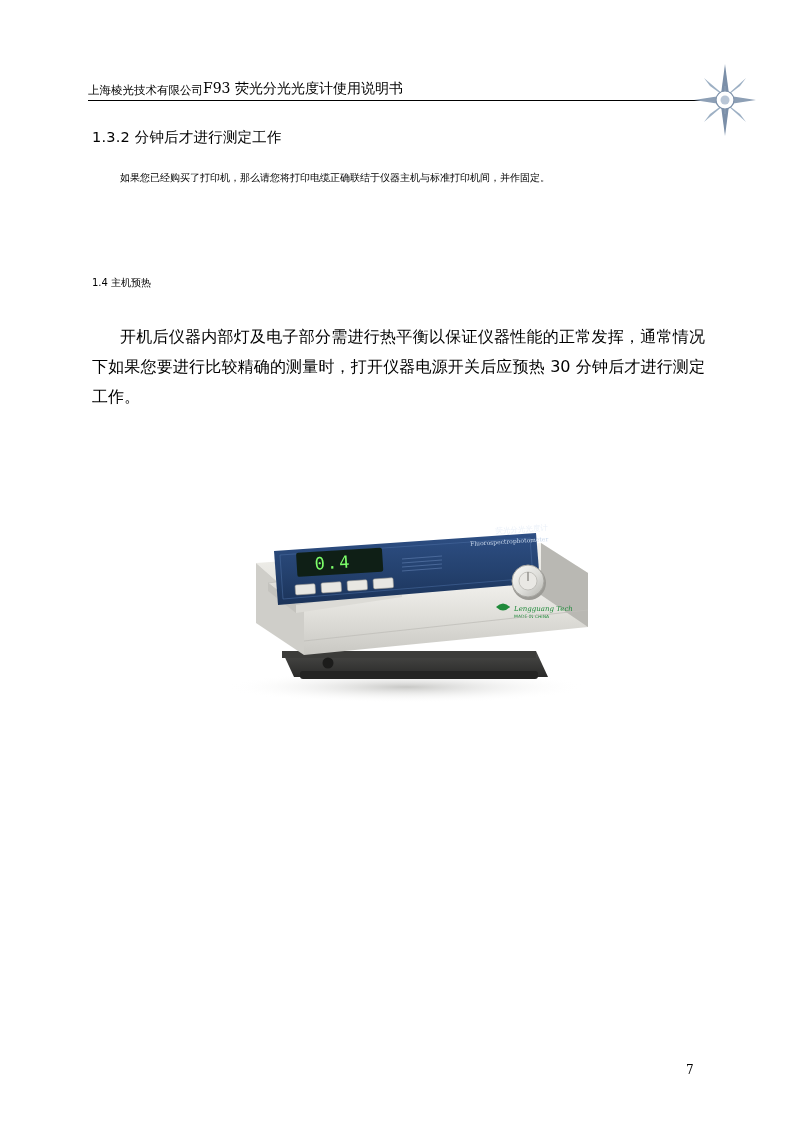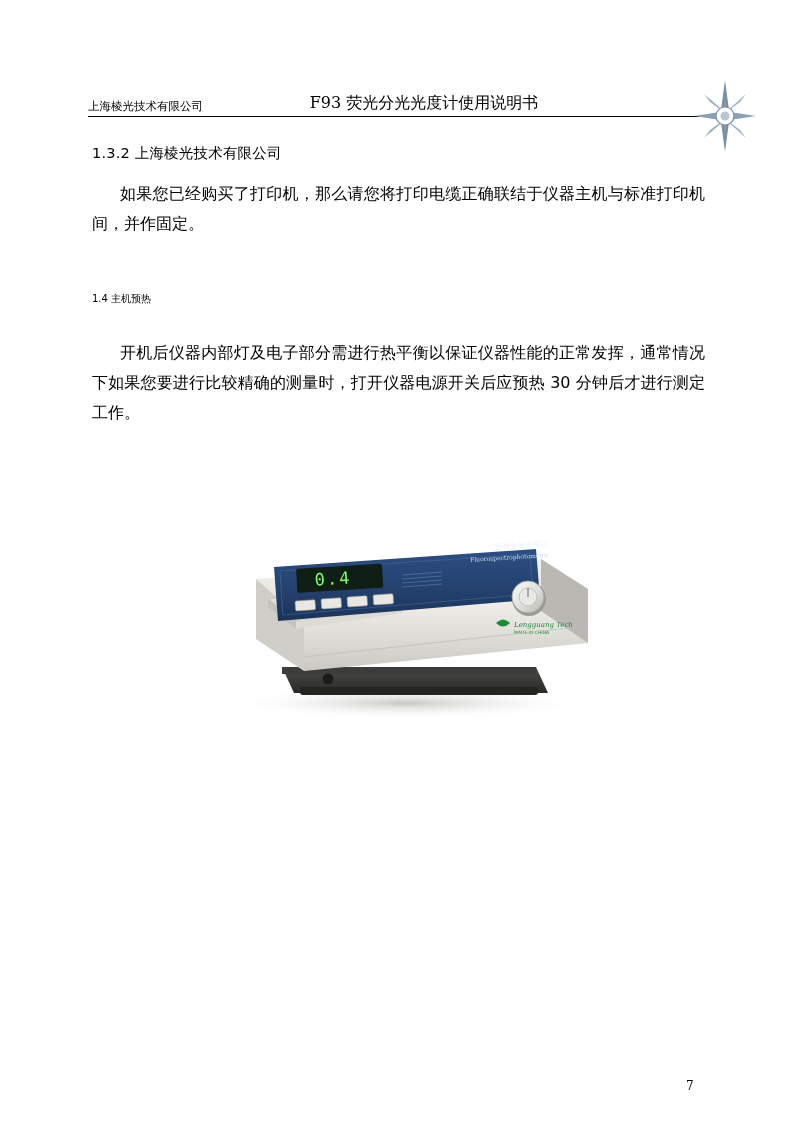--- a/index.html
+++ b/index.html
@@ -11,21 +11,20 @@
     width: 793px;
     height: 1122px;
     position: relative;
     font-family: "DejaVu Sans", "Liberation Sans", sans-serif;
     color: #000000;
     overflow: hidden;
   }
   .page {
     position: absolute;
     inset: 0;
-    margin-top: 16px;
   }
 
   
   .header {
     position: absolute;
     left: 88px;
     top: 78px;
     width: 617px;
     height: 26px;
   }
@@ -35,22 +34,21 @@
     height: 20px;
   }
   .header-left {
     font-size: 11.5px;
     font-family: "DejaVu Sans", "Liberation Sans", sans-serif;
     color: #000;
     white-space: nowrap;
   }
   .header-center {
     flex: 1;
-    text-align: center;
-    font-size: 16px;
+    font-size: 14px;
     font-family: "DejaVu Serif", "Liberation Serif", serif;
     color: #000;
     white-space: nowrap;
     padding-right: 60px;
   }
   .header-rule {
     position: absolute;
     left: 0;
     top: 22px;
     width: 617px;
@@ -76,21 +74,21 @@
     white-space: nowrap;
   }
   .h2 {
     position: absolute;
     font-size: 10px;
     font-weight: normal;
     white-space: nowrap;
   }
   .para {
     position: absolute;
-    font-size: 16px;
+    font-size: 10px;
     line-height: 30px;
     text-align: justify;
     font-family: "DejaVu Sans", "Liberation Sans", sans-serif;
   }
   .para.indent {
     text-indent: 28px;
   }
   .para-small {
     font-size: 16px;
     line-height: 30px;
@@ -146,21 +144,21 @@
         <g stroke="#8d9fb5" stroke-width="1">
           <line x1="31" y1="22" x2="31" y2="27"></line>
           <line x1="31" y1="45" x2="31" y2="50"></line>
           <line x1="17" y1="36" x2="22" y2="36"></line>
           <line x1="40" y1="36" x2="45" y2="36"></line>
         </g>
       </g>
     </svg>
   </div>
 
-  <div class="h3" style="left:92px; top:128px;">1.3.2  上海棱光技术有限公司</div>
+  <div class="h3" style="left:92px; top:128px;">1.3.2  分钟后才进行测定工作</div>
 
   <div class="para indent" style="left:92px; top:163px; width:613px;">如果您已经购买了打印机，那么请您将打印电缆正确联结于仪器主机与标准打印机间，并作固定。</div>
 
   <div class="h2" style="left:92px; top:276px;">1.4   主机预热</div>
 
   <div class="para indent para-small" style="left:92px; top:322px; width:613px;">开机后仪器内部灯及电子部分需进行热平衡以保证仪器性能的正常发挥，通常情况下如果您要进行比较精确的测量时，打开仪器电源开关后应预热 30 分钟后才进行测定工作。</div>
 
   <div class="figure">
     <svg width="420" height="250" viewBox="0 0 420 250">
       <defs>

